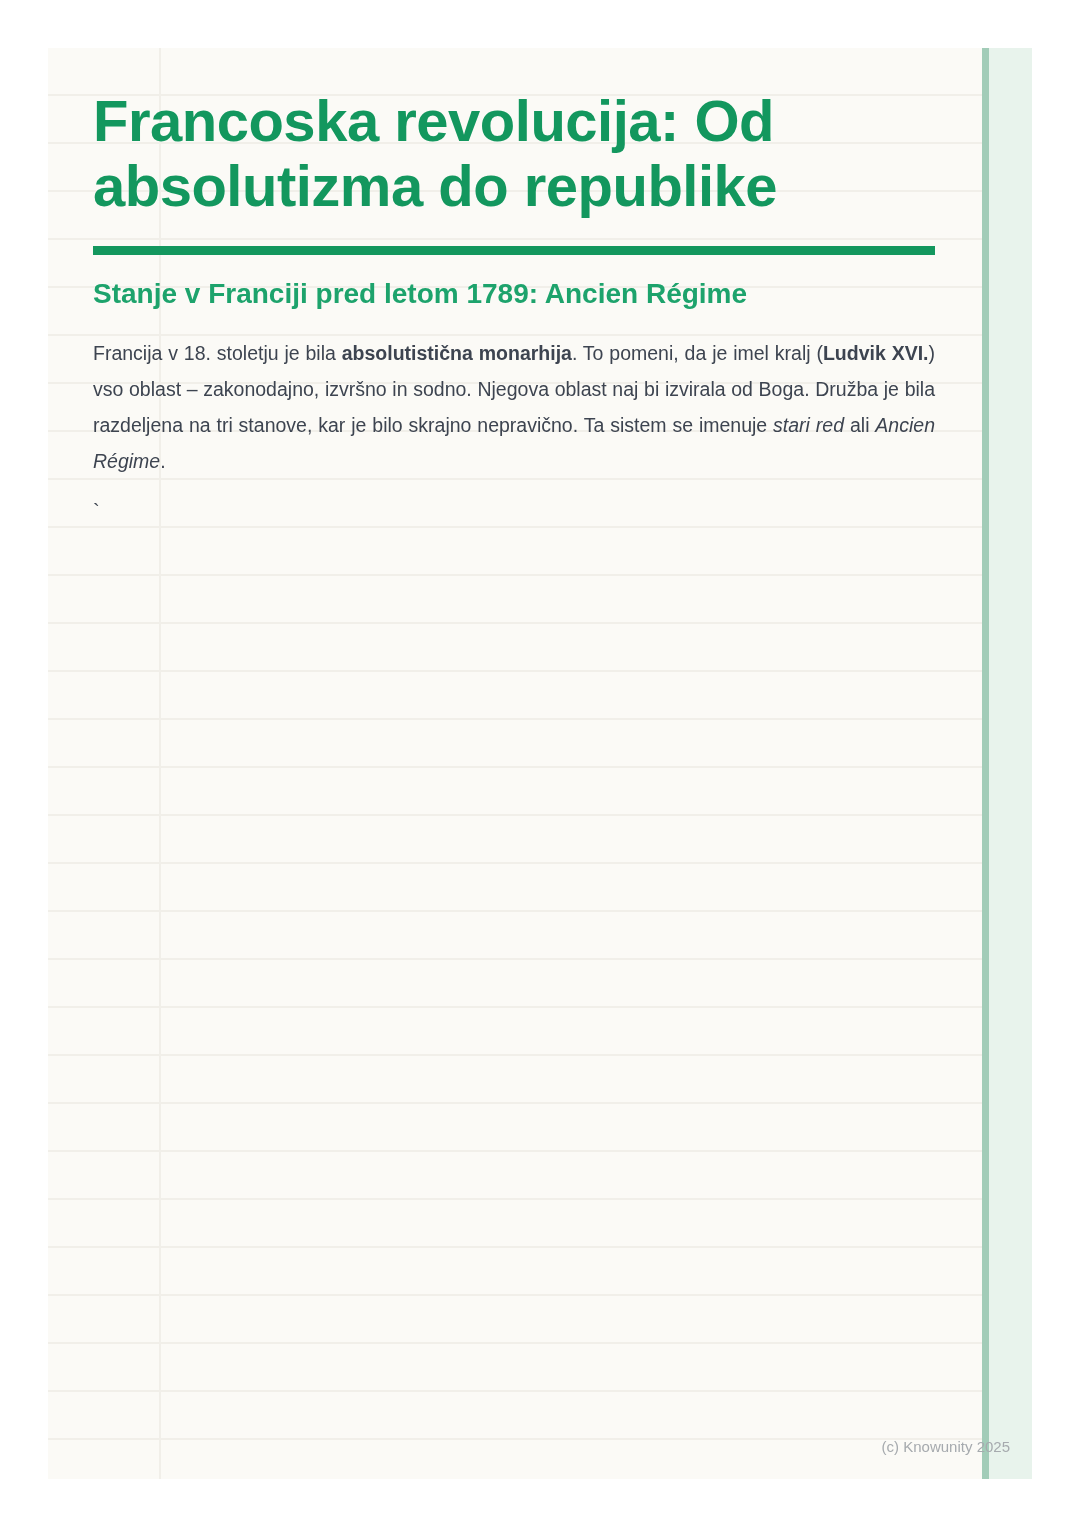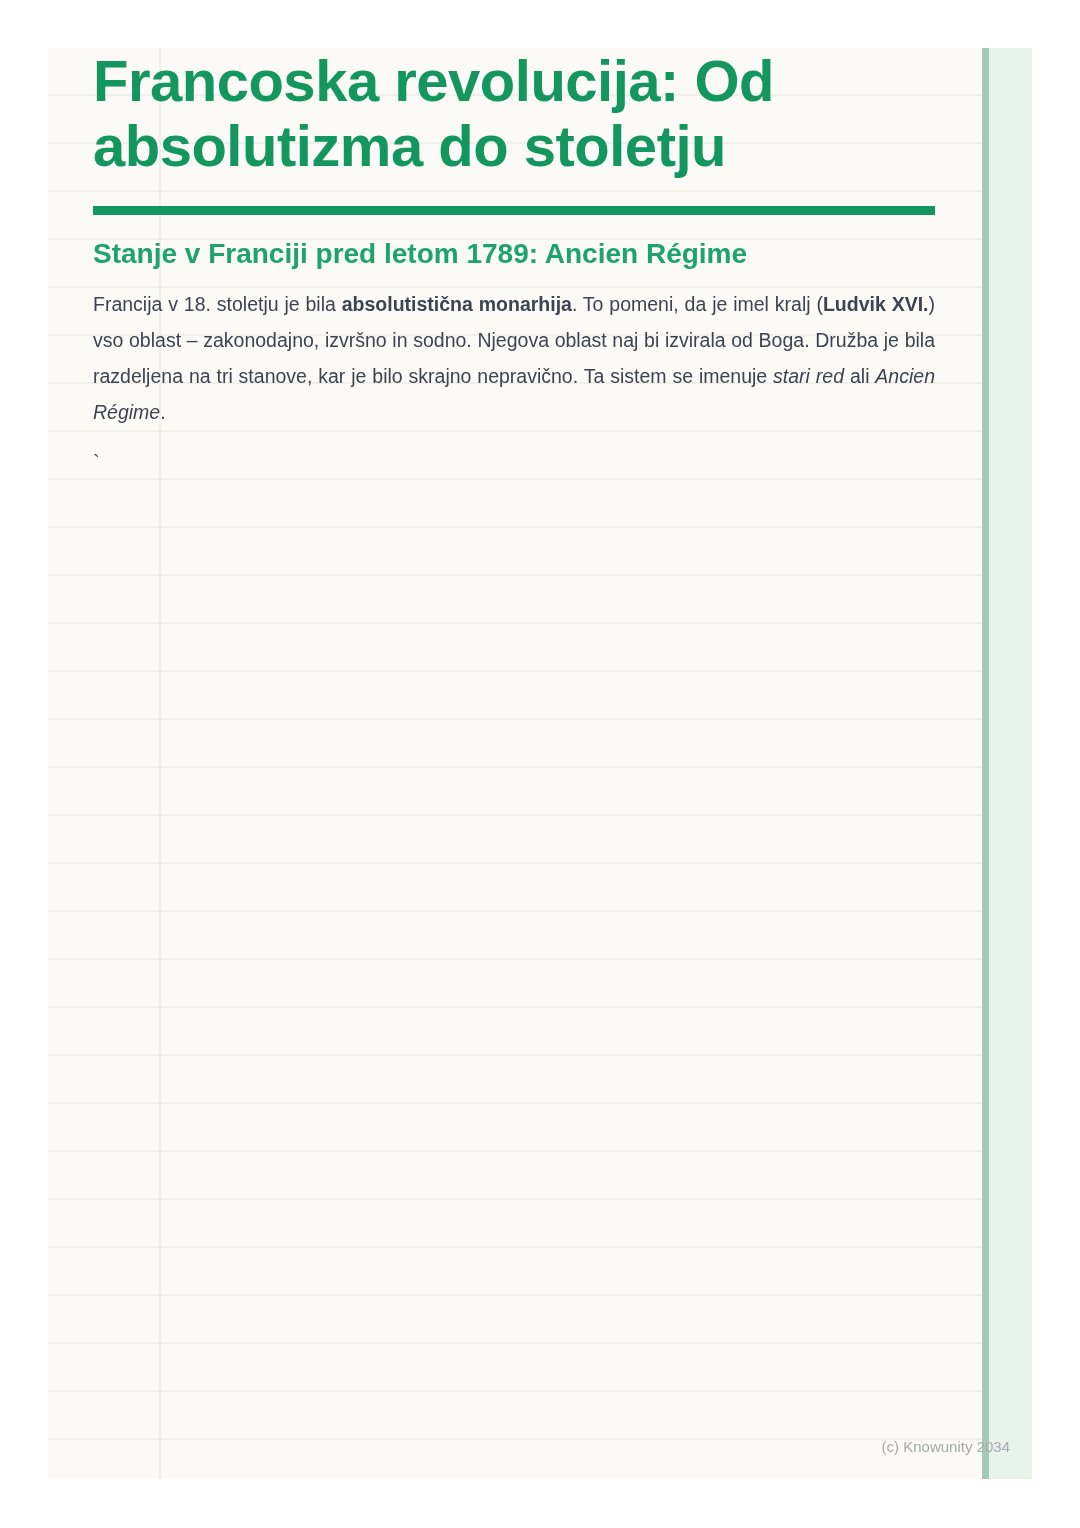--- a/index.html
+++ b/index.html
@@ -34,41 +34,42 @@
     width:50px;
     background:var(--band-fill);
     border-left:7px solid var(--band-edge);
   }
   .content{
     position:absolute;
     left:45px; top:0;
     width:842px;
   }
   .doc-title{
+    margin-top:40px;
     font-size:58px;
     line-height:65px;
     font-weight:700;
     letter-spacing:-0.5px;
     color:var(--accent-green);
   }
   .title-divider{
     margin-top:28px;
     width:842px;
     height:9px;
     background:var(--accent-green);
   }
   .section-heading{
     margin-top:20px;
     font-size:28px;
     line-height:38px;
     font-weight:700;
     color:var(--heading-green);
   }
   .body-paragraph{
-    margin-top:13px;
+    margin-top:22px;
     font-size:19.5px;
     line-height:36px;
     color:var(--body-text);
     text-align:justify;
   }
   .body-paragraph strong{font-weight:700;}
   .body-paragraph em{font-style:italic;}
   .stray-char{
     margin-top:14px;
     font-size:20px;
@@ -86,27 +87,27 @@
 </style>
 </head>
 <body>
 
 <div class="sheet">
 
   <div class="side-band"></div>
 
   <div class="content">
 
-    <h1 class="doc-title"><span>Francoska revolucija: Od</span><br><span>absolutizma do stoletju</span></h1>
+    <h1 class="doc-title"><span>Francoska revolucija: Od</span><br><span>absolutizma do republike</span></h1>
 
     <div class="title-divider"></div>
 
     <h2 class="section-heading">Stanje v Franciji pred letom 1789: Ancien Régime</h2>
 
     <p class="body-paragraph"><span>Francija v 18. stoletju je bila </span><strong>absolutistična monarhija</strong><span>. To pomeni, da je imel kralj (</span><strong>Ludvik XVI.</strong><span>) vso oblast – zakonodajno, izvršno in sodno. Njegova oblast naj bi izvirala od Boga. Družba je bila razdeljena na tri stanove, kar je bilo skrajno nepravično. Ta sistem se imenuje </span><em>stari red</em><span> ali </span><em>Ancien Régime</em><span>.</span></p>
 
     <div class="stray-char">`</div>
 
   </div>
 
-  <div class="copyright-footer">(c) Knowunity 2034</div>
+  <div class="copyright-footer">(c) Knowunity 2025</div>
 
 </div>
 
 </body></html>

